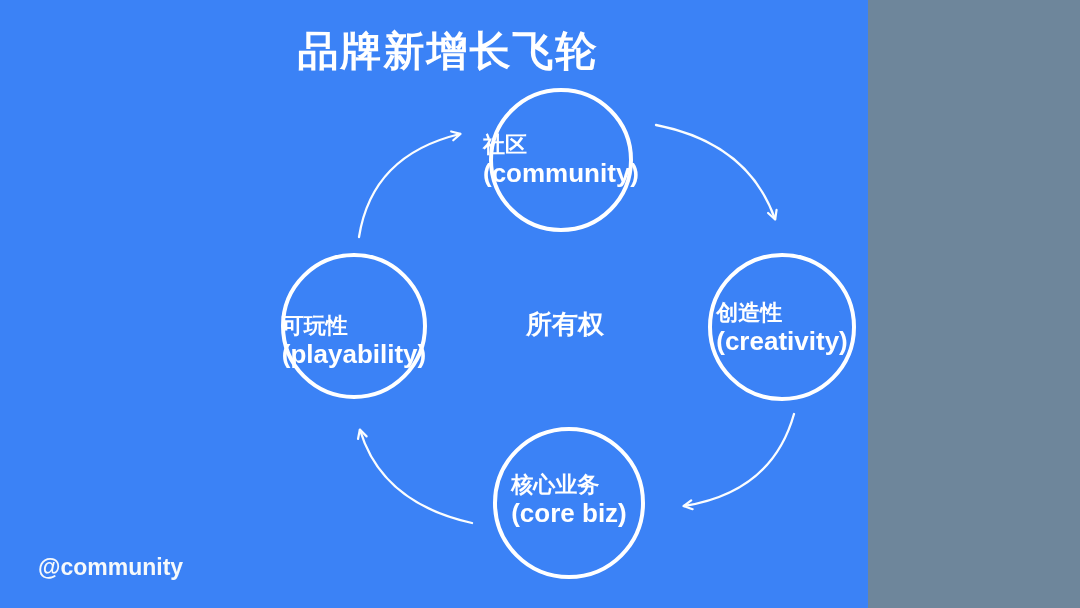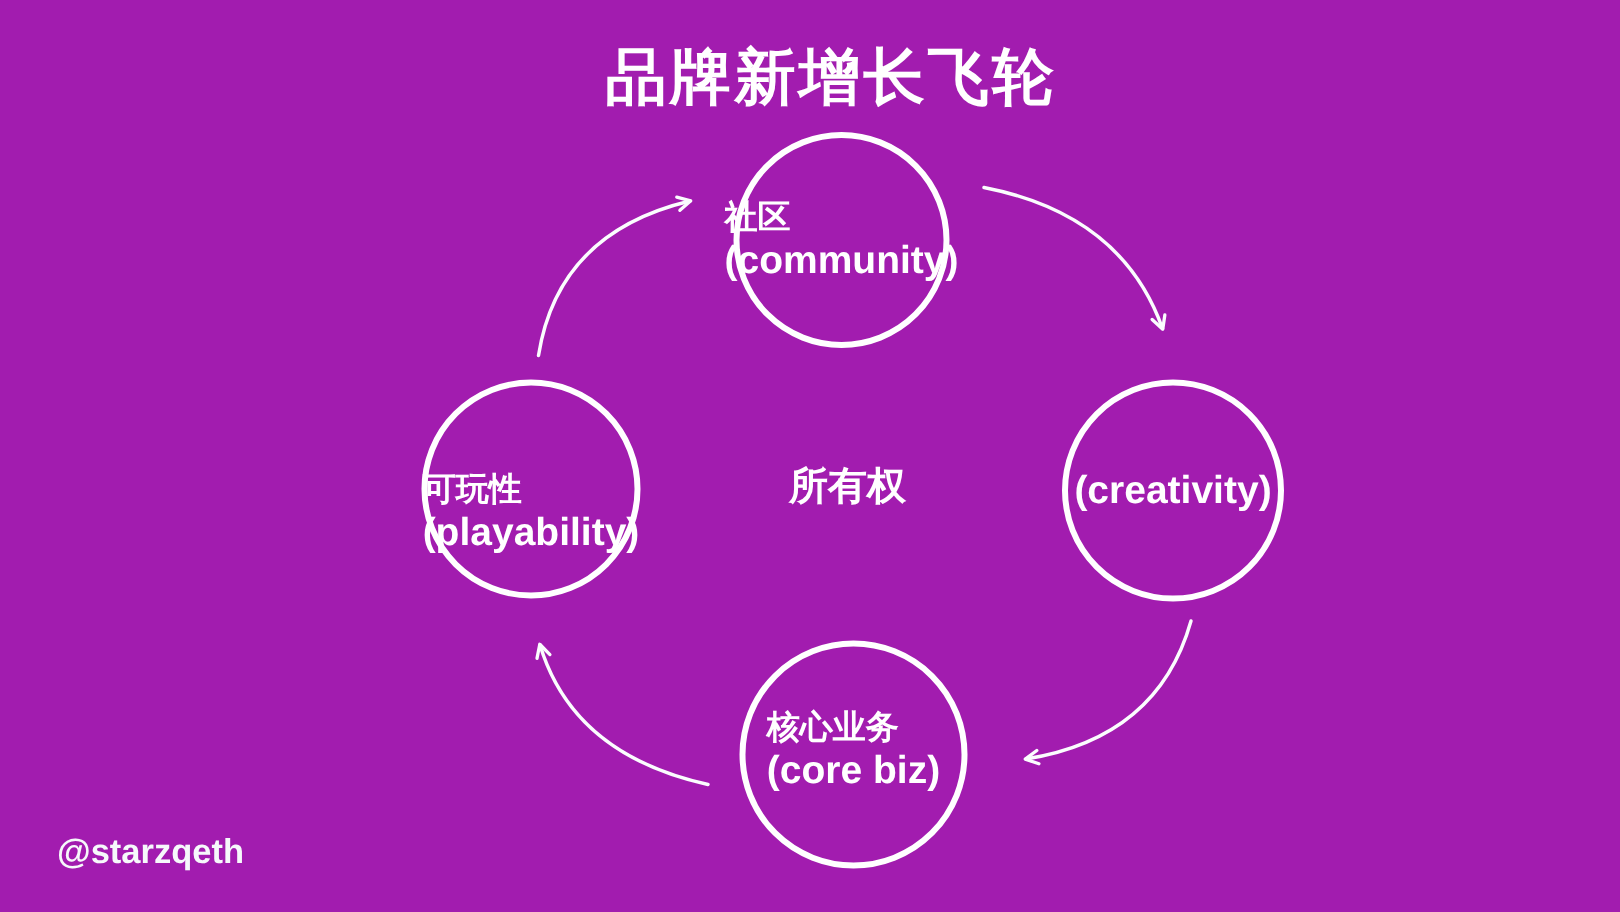--- a/index.html
+++ b/index.html
@@ -4,22 +4,22 @@
 <style>
   html, body { margin: 0; padding: 0; }
   body {
     width: 1080px; height: 608px;
     background: #6e869b;
     font-family: "Liberation Sans", "DejaVu Sans", sans-serif;
     overflow: hidden;
   }
   .stage {
     position: relative;
-    width: 1080px; height: 608px;
-    background: #a21caf;
+    width: 868px; height: 608px;
+    background: #3b82f6;
     color: #ffffff;
   }
   .title {
     position: absolute;
     left: 0; right: 0; top: 24px;
     margin: 0 0 0 28px;
     text-align: center;
     font-size: 41px;
     font-weight: 700;
     letter-spacing: 2px;
@@ -100,32 +100,33 @@
     <path class="flow-arrow" d="M794,414 Q772,492 684,506" marker-end="url(#arrowhead)"></path>
     <path class="flow-arrow" d="M472,523 Q382,503 360,430" marker-end="url(#arrowhead)"></path>
   </svg>
 
   <div class="node-label" id="label-community">
     <div class="zh">社区</div>
     <div class="en">(community)</div>
   </div>
 
   <div class="node-label" id="label-creativity">
+    <div class="zh">创造性</div>
     <div class="en">(creativity)</div>
   </div>
 
   <div class="node-label" id="label-corebiz">
     <div class="zh">核心业务</div>
     <div class="en">(core biz)</div>
   </div>
 
   <div class="node-label" id="label-playability">
     <div class="zh">可玩性</div>
     <div class="en">(playability)</div>
   </div>
 
   <div class="center-label">
     <div class="zh">所有权</div>
   </div>
 
-  <div class="credit left">@starzqeth</div>
+  <div class="credit left">@community</div>
 
 </div>
 
 </body></html>

